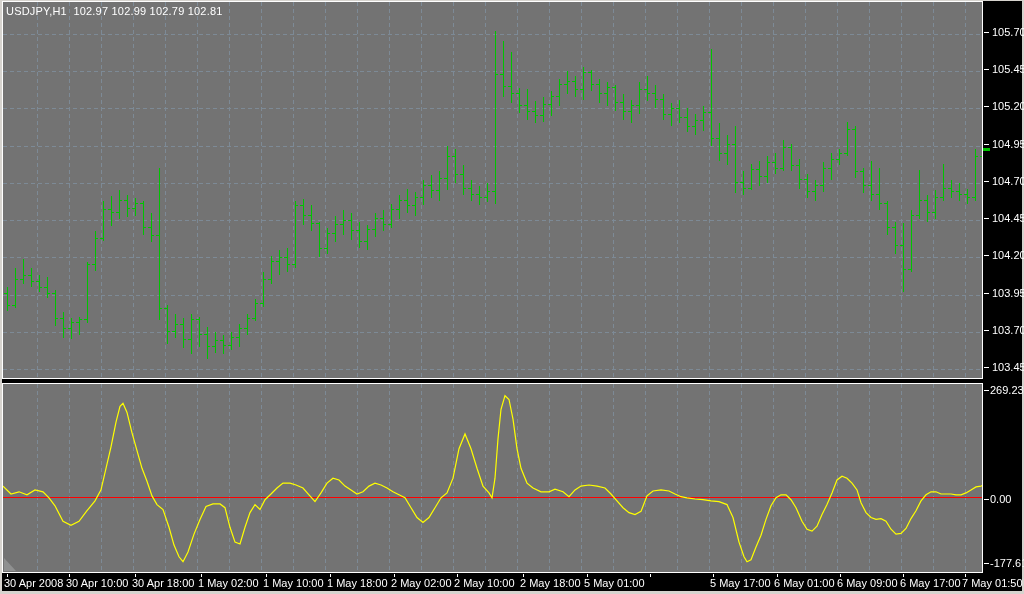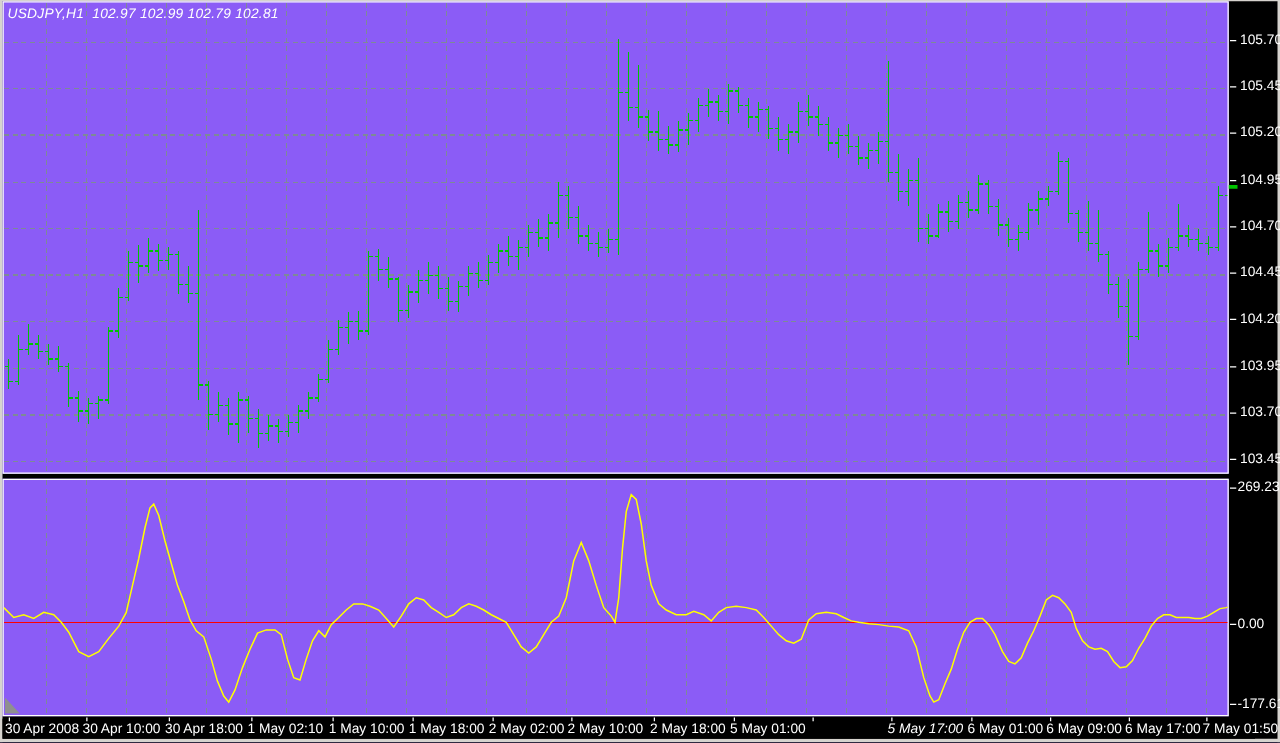--- a/index.html
+++ b/index.html
@@ -5,21 +5,21 @@
   html,body{margin:0;padding:0;background:#000;}
   #screen{
     position:relative;width:1024px;height:594px;background:#000;overflow:hidden;
     font-family:"Liberation Sans","DejaVu Sans",sans-serif;color:#fff;
   }
   .frame{position:absolute;background:#d6d3ce;}
   #frame-left{left:0;top:0;width:2px;height:594px;}
   #frame-top{left:0;top:0;width:1024px;height:1px;}
   #frame-bottom{left:0;top:591px;width:1024px;height:3px;}
   #frame-right{left:1022px;top:0;width:2px;height:594px;}
-  .pane{position:absolute;background:#8b5cf6;border:1px solid #ffffff;font-style:italic;}
+  .pane{position:absolute;background:#737373;border:1px solid #ffffff;}
   #main-pane{left:2px;top:1px;width:979px;height:376px;}
   #indicator-pane{left:2px;top:383px;width:979px;height:188px;}
   .pane svg{position:absolute;left:0;top:0;}
   .ohlc-header{
     position:absolute;left:3px;top:3px;font-size:11px;color:#fff;white-space:pre;
     letter-spacing:0.2px;z-index:5;
   }
   #price-axis{position:absolute;left:984px;top:0;width:40px;height:578px;}
   #indicator-axis{position:absolute;left:984px;top:380px;width:40px;height:194px;}
   .axis-label{position:absolute;font-size:11px;color:#fff;white-space:nowrap;}
@@ -528,37 +528,37 @@
       <div class="axis-label" style="top: 177px; left: 6px;">-177.618</div>
     </div>
   <div id="time-axis">
       <div class="time-tick" style="left: 5px;"></div>
       <div class="time-label" style="left: 2px;">30 Apr 2008</div>
       <div class="time-tick" style="left: 67px;"></div>
       <div class="time-label" style="left: 64px;">30 Apr 10:00</div>
       <div class="time-tick" style="left: 133px;"></div>
       <div class="time-label" style="left: 130px;">30 Apr 18:00</div>
       <div class="time-tick" style="left: 199px;"></div>
-      <div class="time-label" style="left: 196px;">1 May 02:10</div>
+      <div class="time-label" style="left: 196px;">1 May 02:00</div>
       <div class="time-tick" style="left: 264px;"></div>
       <div class="time-label" style="left: 261px;">1 May 10:00</div>
       <div class="time-tick" style="left: 328px;"></div>
       <div class="time-label" style="left: 325px;">1 May 18:00</div>
       <div class="time-tick" style="left: 392px;"></div>
       <div class="time-label" style="left: 389px;">2 May 02:00</div>
       <div class="time-tick" style="left: 455px;"></div>
       <div class="time-label" style="left: 452px;">2 May 10:00</div>
       <div class="time-tick" style="left: 521px;"></div>
       <div class="time-label" style="left: 518px;">2 May 18:00</div>
       <div class="time-tick" style="left: 585px;"></div>
       <div class="time-label" style="left: 582px;">5 May 01:00</div>
       <div class="time-tick" style="left: 648px;"></div>
       <div class="time-label" style="left: 645px; margin-top: 16px;">5 May 09:00</div>
       <div class="time-tick" style="left: 711px;"></div>
-      <div class="time-label" style="left: 708px; font-style: italic;">5 May 17:00</div>
+      <div class="time-label" style="left: 708px;">5 May 17:00</div>
       <div class="time-tick" style="left: 775px;"></div>
       <div class="time-label" style="left: 772px;">6 May 01:00</div>
       <div class="time-tick" style="left: 838px;"></div>
       <div class="time-label" style="left: 835px;">6 May 09:00</div>
       <div class="time-tick" style="left: 901px;"></div>
       <div class="time-label" style="left: 898px;">6 May 17:00</div>
       <div class="time-tick" style="left: 963px;"></div>
       <div class="time-label" style="left: 960px;">7 May 01:50</div>
     </div>
 

